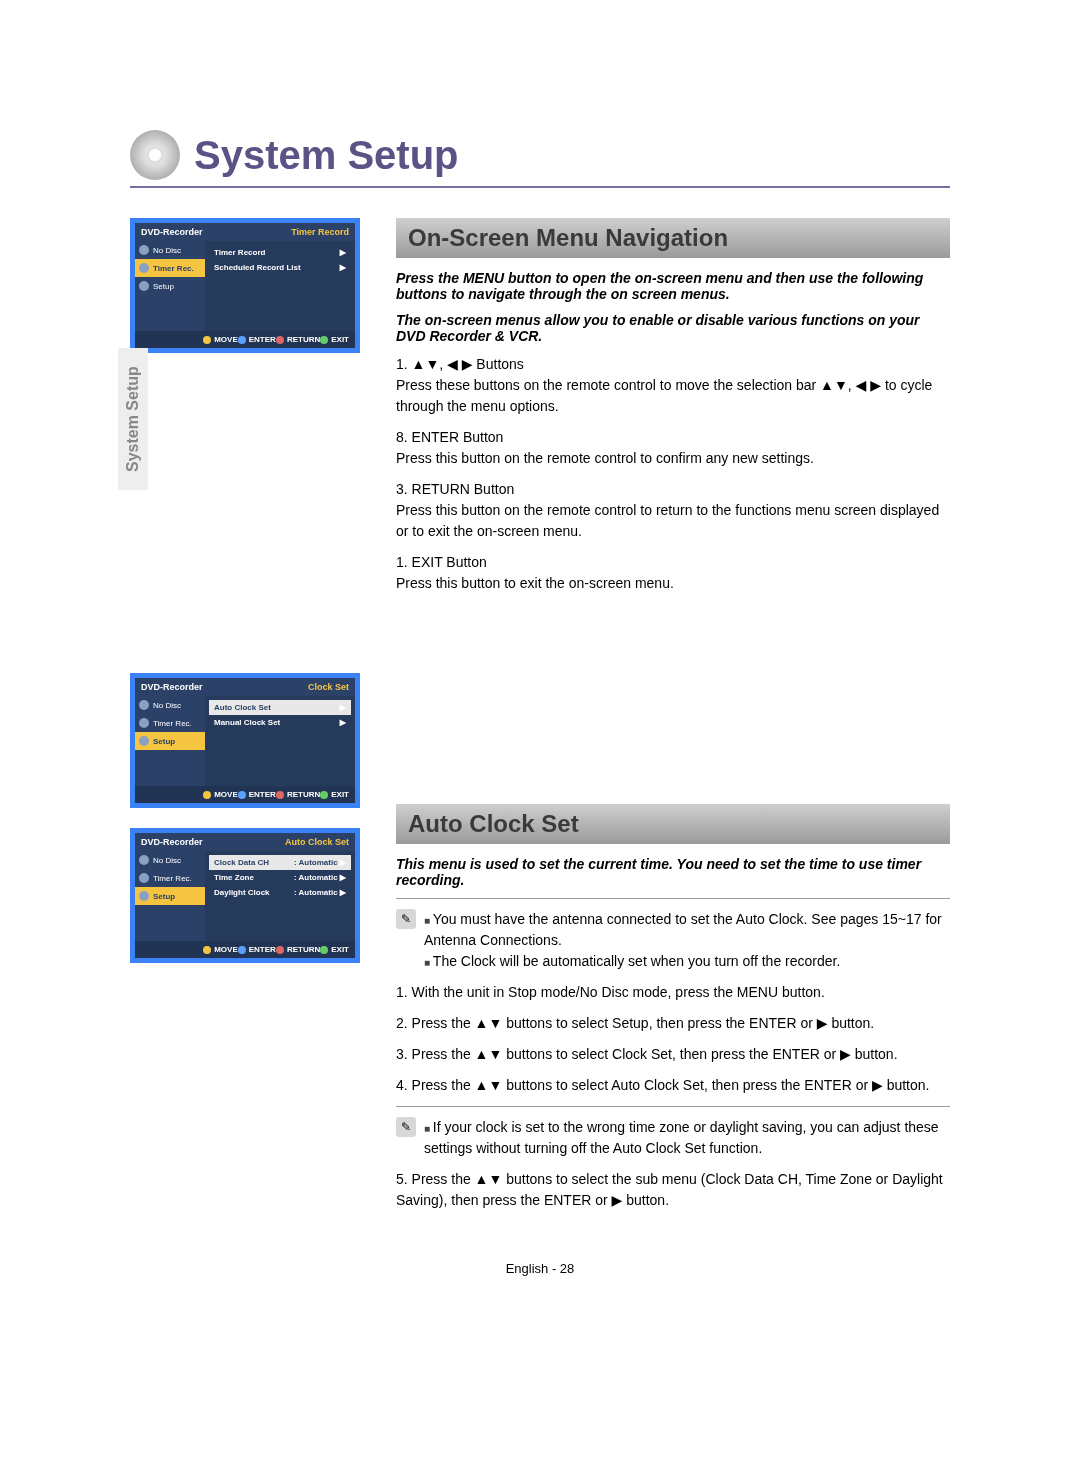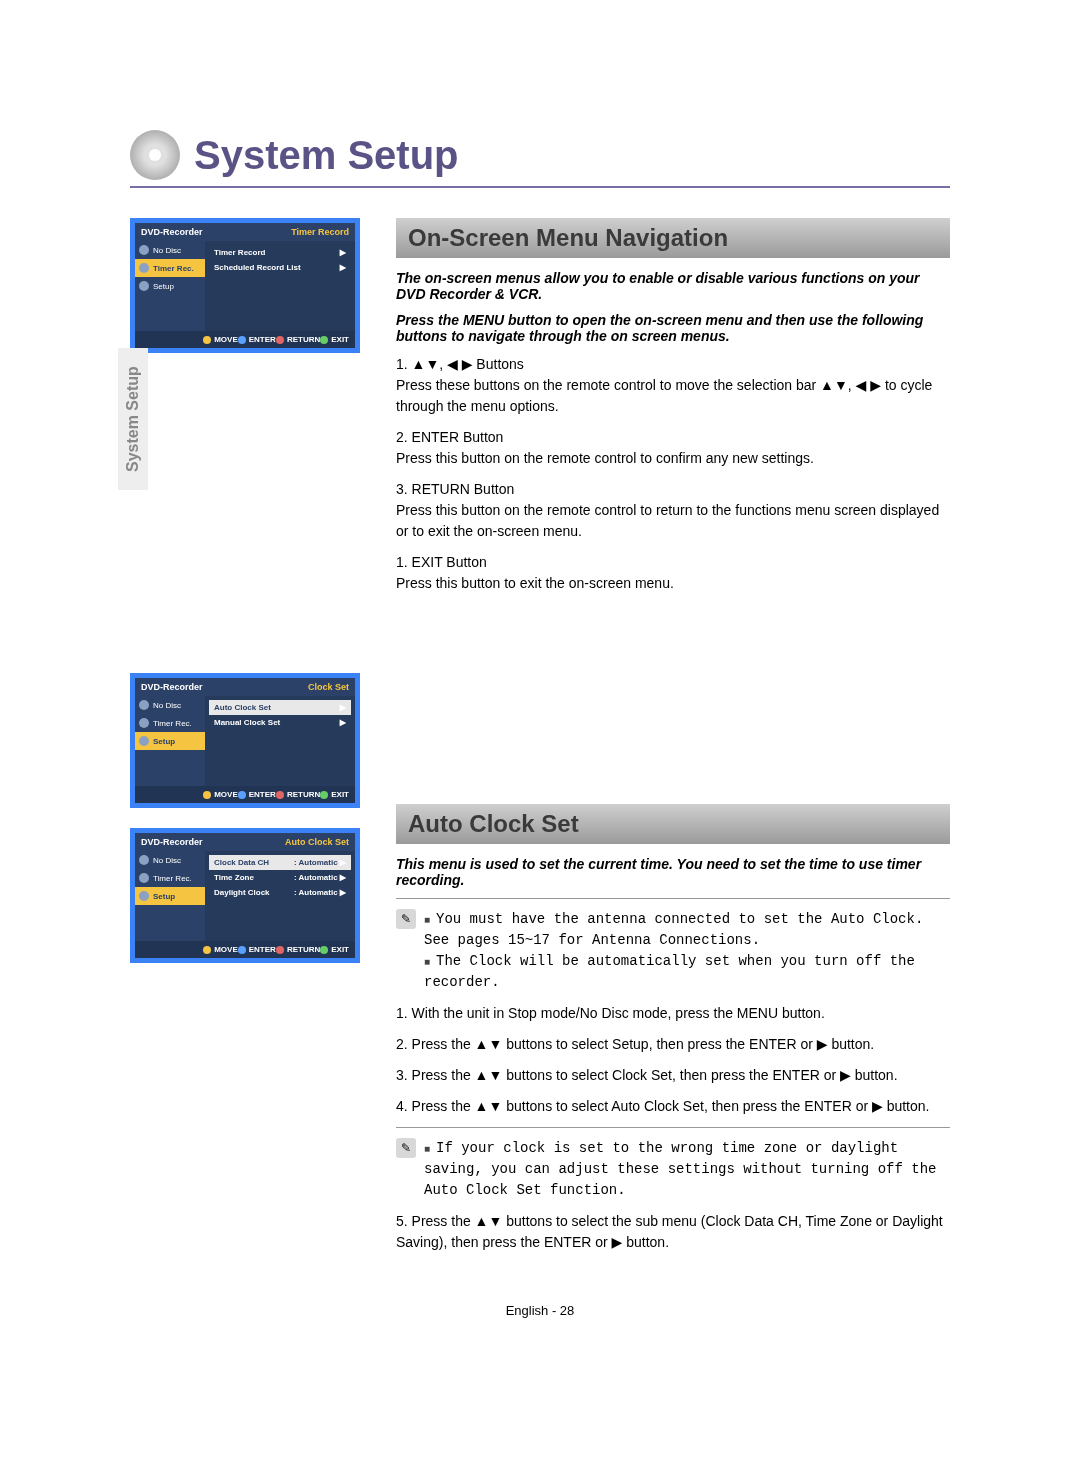--- a/index.html
+++ b/index.html
@@ -14,21 +14,21 @@
   .left-col { width: 240px; }
   .right-col { flex: 1; }
   .section-bar { background: linear-gradient(#cfcfcf,#9a9a9a); padding: 6px 12px; margin-bottom: 12px; }
   .section-bar-text { font-size: 24px; font-weight: bold; color: #3a3a3a; }
   .intro { font-style: italic; font-weight: bold; font-size: 14px; margin-bottom: 10px; }
   ol.steps { list-style: none; font-size: 14px; line-height: 1.5; }
   ol.steps li { margin-bottom: 10px; }
   ol.steps b { font-weight: normal; }
   .note-row { display:flex; gap:8px; border-top:1px solid #999; padding-top:10px; margin:10px 0; font-size:14px; line-height:1.5; }
   .note-icon { width:20px; height:20px; background:#d8d8d8; border-radius:3px; display:flex; align-items:center; justify-content:center; font-size:12px; flex-shrink:0; }
-  .note-list { list-style:none;font-family:Liberation Mono, monospace; }
+  .note-list { list-style:none; }
   .note-list li::before { content:"■ "; color:#444; font-size:10px; }
   .gap { height: 200px; }
   .footer { text-align:center; font-size:13px; margin-top:40px; }
 
   
   .osd { width: 230px; background:#263a5c; color:#fff; font-size:9px; margin-bottom:20px; border:5px solid #3b82f6; }
   .osd-hdr { display:flex; justify-content:space-between; padding:4px 6px; background:#2b4168; font-weight:bold; }
   .osd-hdr .rt { color:#f5c542; }
   .osd-body { display:flex; height:90px; }
   .osd-left { width:70px; background:#2b4168; }
@@ -215,25 +215,25 @@
         </div>
       </div>
 
     </div>
 
     <div class="right-col">
 
       <div class="section-bar">
         <span class="section-bar-text">On-Screen Menu Navigation</span>
       </div>
+      <p class="intro">Press the MENU button to open the on-screen menu and then use the following buttons to navigate through the on screen menus.</p>
       <p class="intro">The on-screen menus allow you to enable or disable various functions on your DVD Recorder &amp; VCR.</p>
-      <p class="intro">Press the MENU button to open the on-screen menu and then use the following buttons to navigate through the on screen menus.</p>
       <ol class="steps">
         <li><b>1.  ▲▼, ◀ ▶  Buttons</b><br><span>Press these buttons on the remote control to move the selection bar ▲▼, ◀ ▶ to cycle through the menu options.</span></li>
-        <li><b>2.  ENTER Button</b><br><span>Press this button on the remote control to confirm any new settings.</span></li>
+        <li><b>8.  ENTER Button</b><br><span>Press this button on the remote control to confirm any new settings.</span></li>
         <li><b>3.  RETURN Button</b><br><span>Press this button on the remote control to return to the functions menu screen displayed or to exit the on-screen menu.</span></li>
         <li><b>1.  EXIT Button</b><br><span>Press this button to exit the on-screen menu.</span></li>
       </ol>
 
       <div class="gap"></div>
 
       <div class="section-bar">
         <span class="section-bar-text">Auto Clock Set</span>
       </div>
       <p class="intro">This menu is used to set the current time. You need to set the time to use timer recording.</p>

